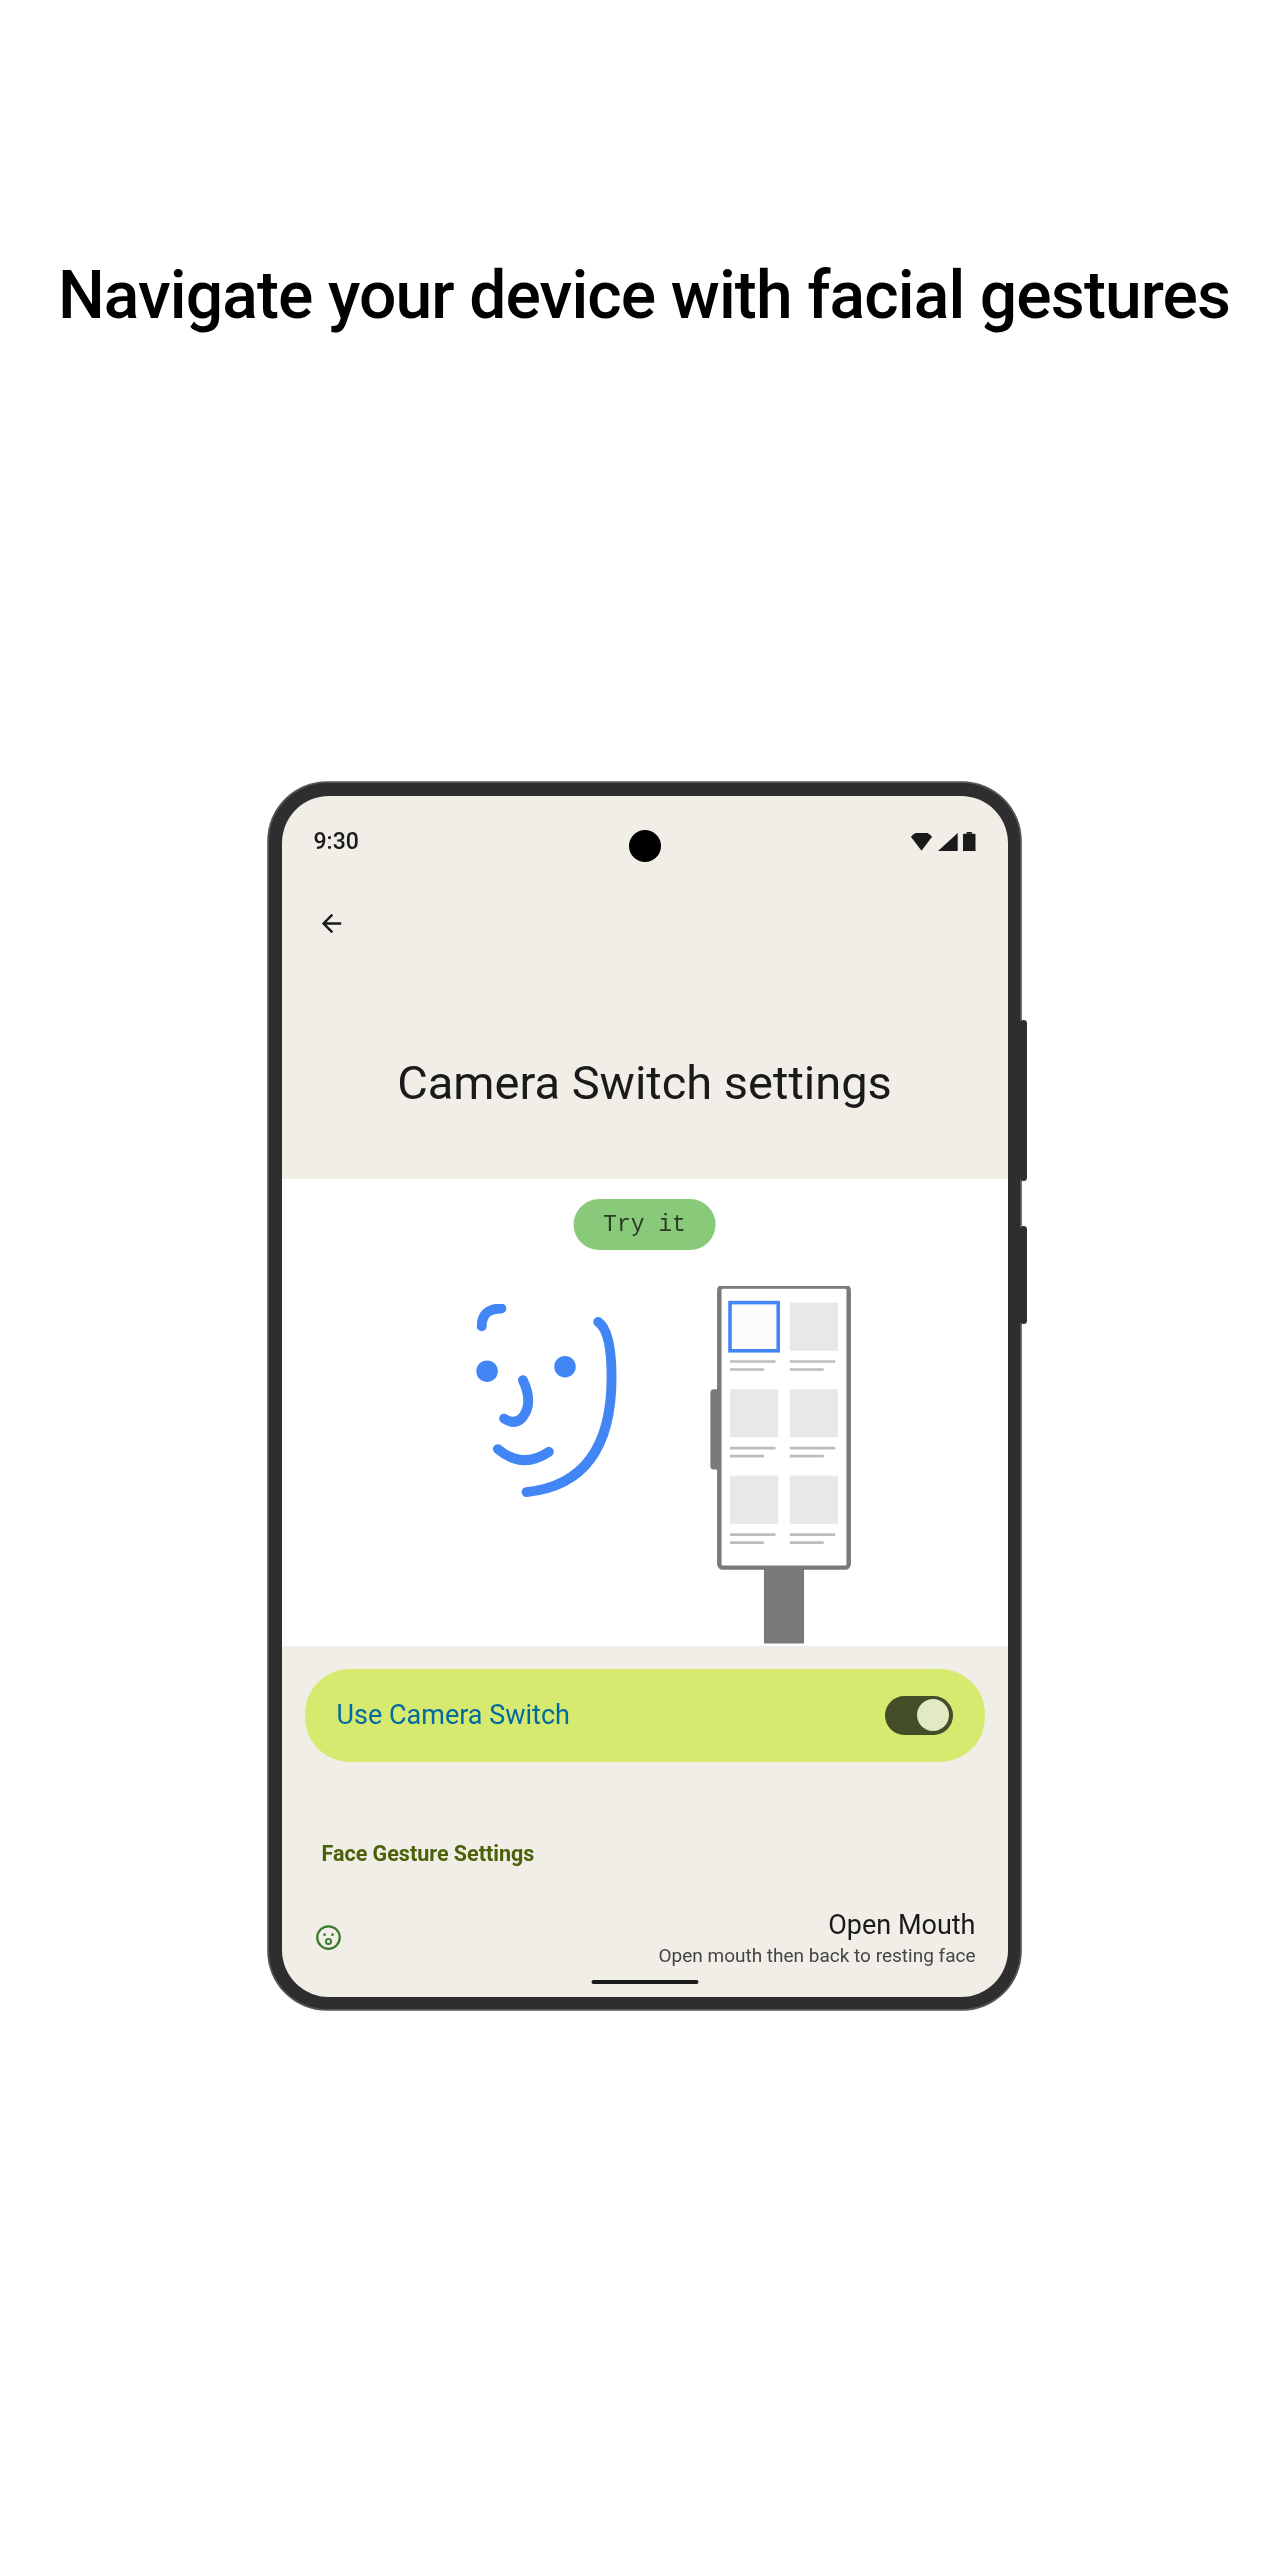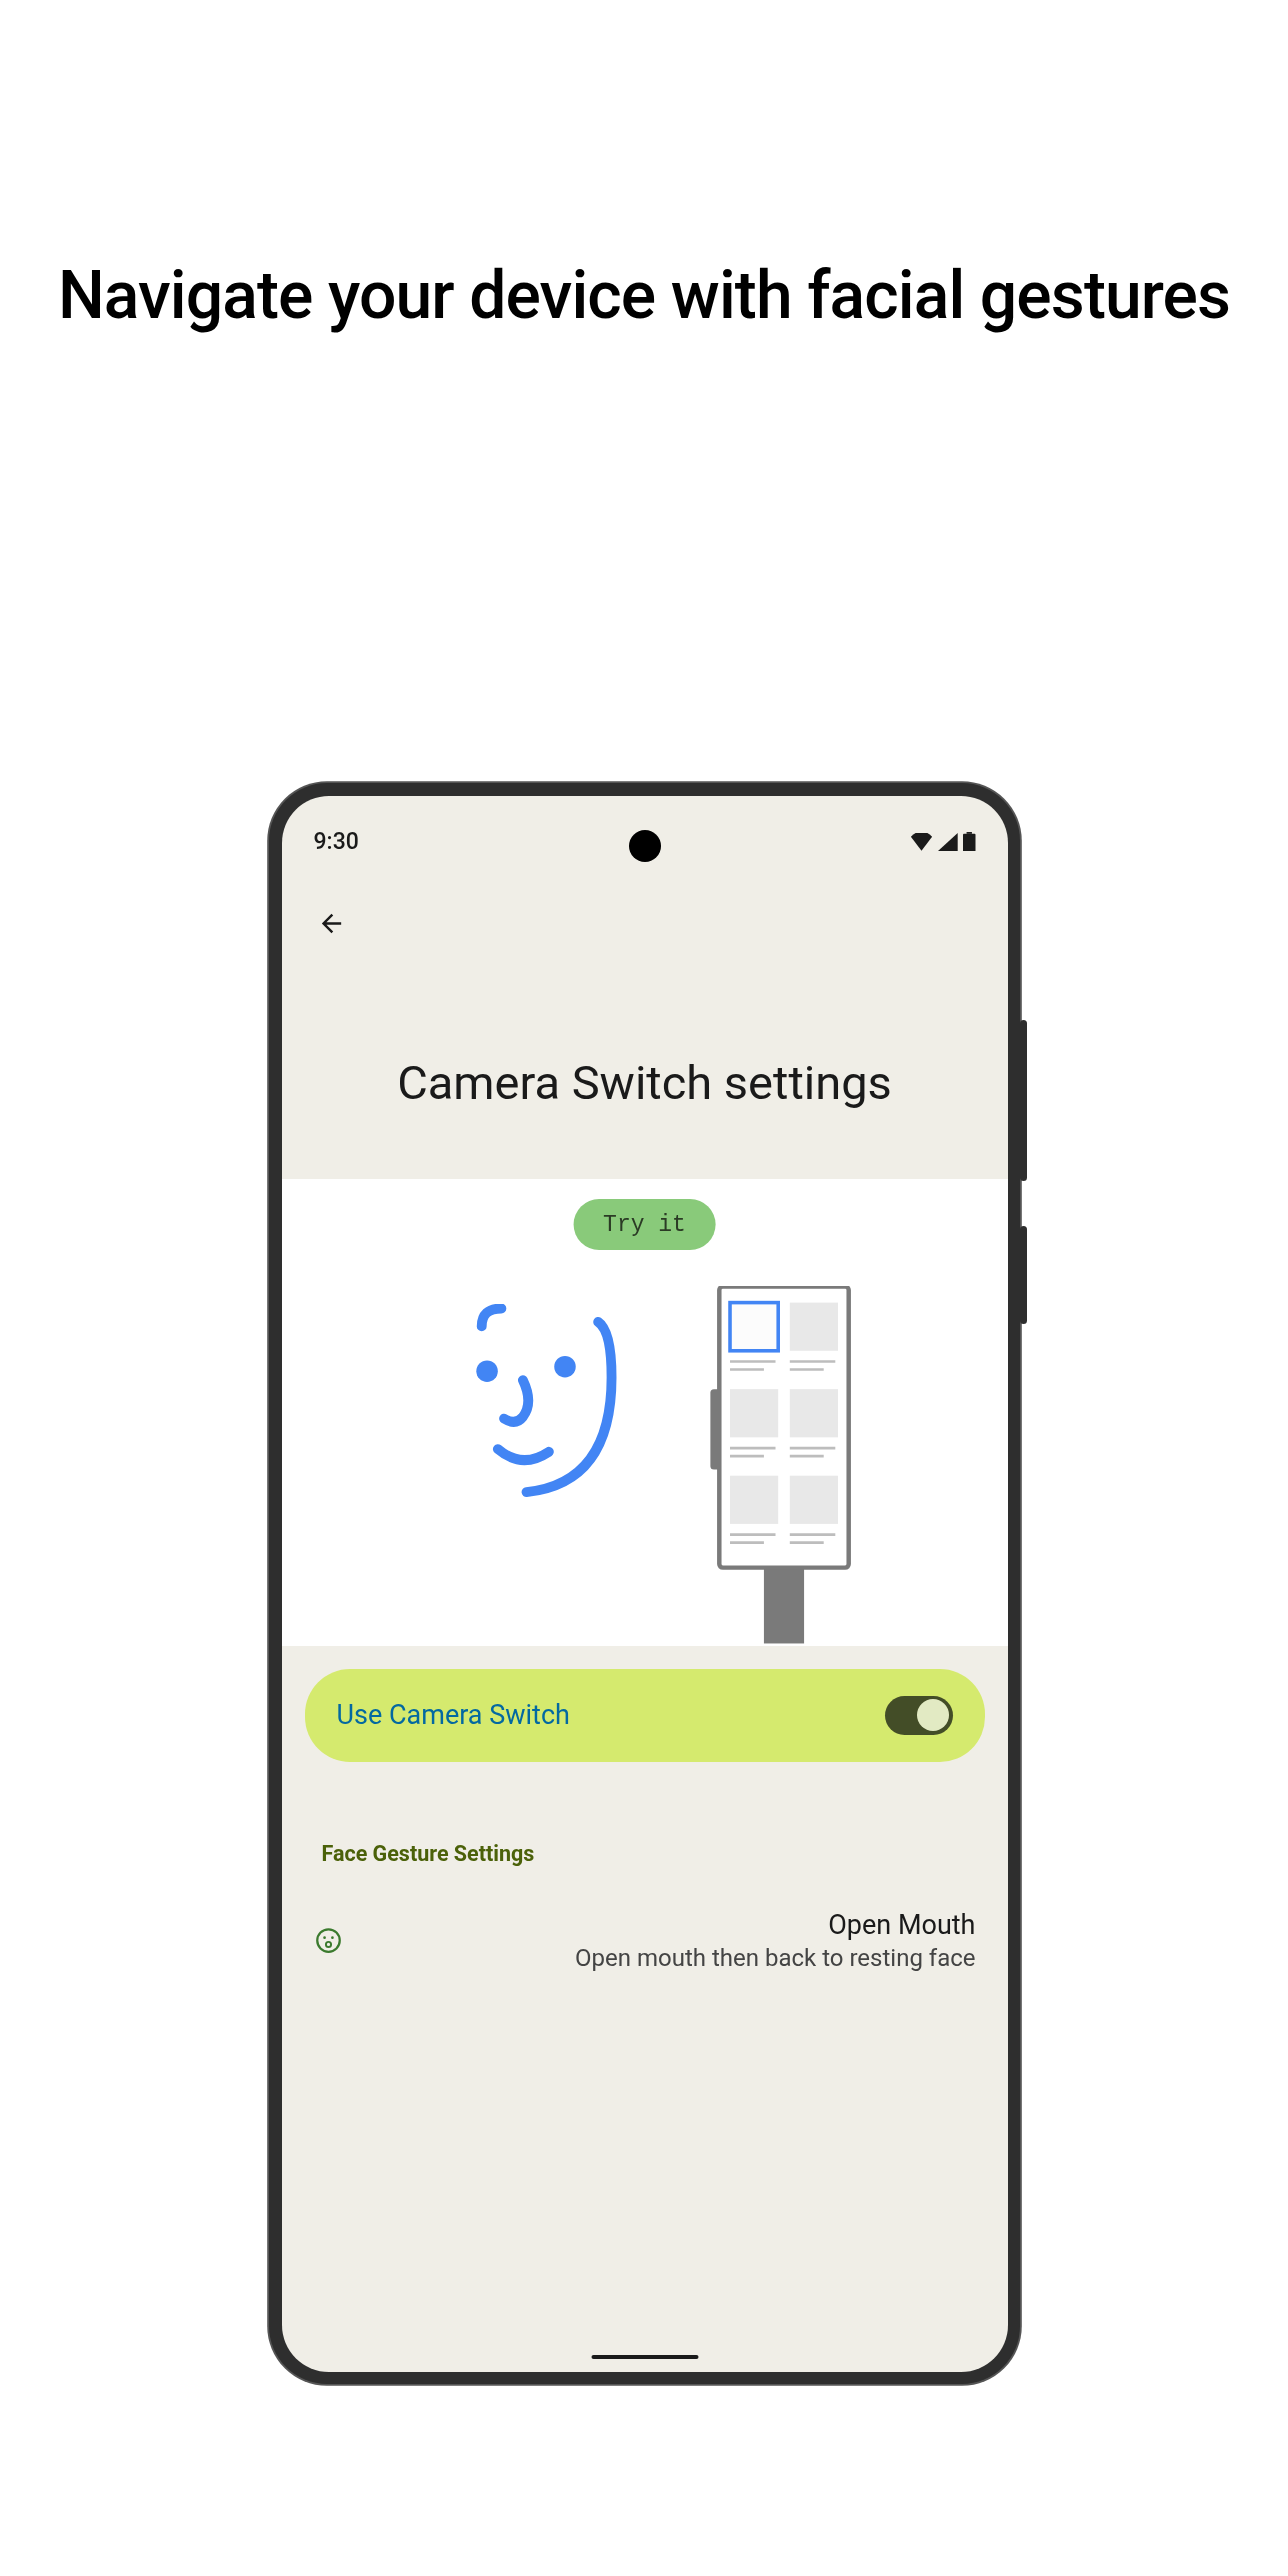--- a/index.html
+++ b/index.html
@@ -21,21 +21,21 @@
       color: #000;
       padding-top: 255px;
       line-height: 1.25;
       letter-spacing: -0.9px;
     }
     .phone-frame {
       position: absolute;
       top: 783px;
       left: 269px;
       width: 751px;
-      height: 1601px;
+      height: 1226px;
       background: #2e2e2e;
       border-radius: 58px;
       padding: 12.5px;
       box-shadow: 0 0 0 1.8px #555;
     }
     .phone-screen {
       width: 100%;
       height: 100%;
       background: #f0eee7;
       border-radius: 47px;
@@ -199,21 +199,21 @@
       flex: 1;
       text-align: right;
     }
     .gesture-title {
       font-size: 27px;
       font-weight: 400;
       color: #1a1a1a;
       margin-bottom: 3.6px;
     }
     .gesture-desc {
-      font-size: 24px;
+      font-size: 19px;
       color: #444;
       font-weight: 400;
     }
     .nav-bar-indicator {
       position: absolute;
       bottom: 12.5px;
       left: 50%;
       transform: translateX(-50%);
       width: 107px;
       height: 4.5px;

